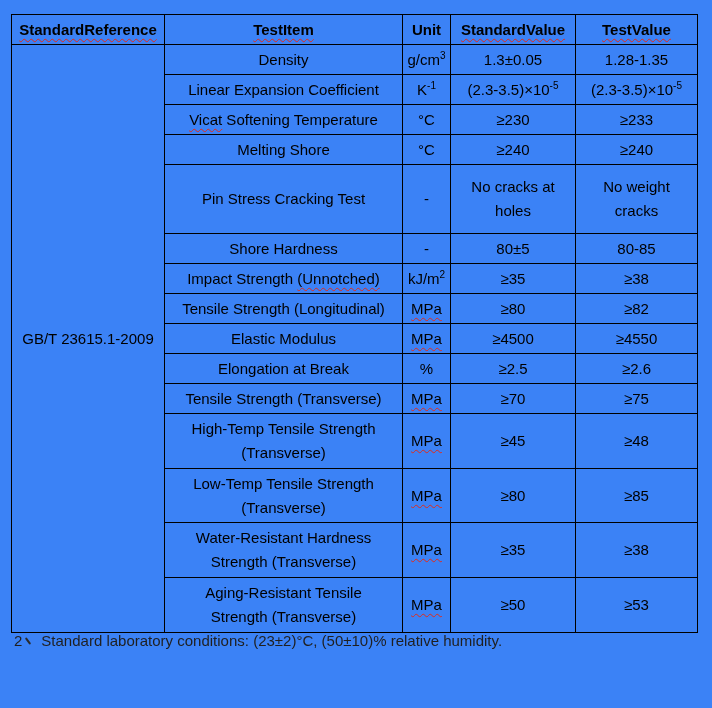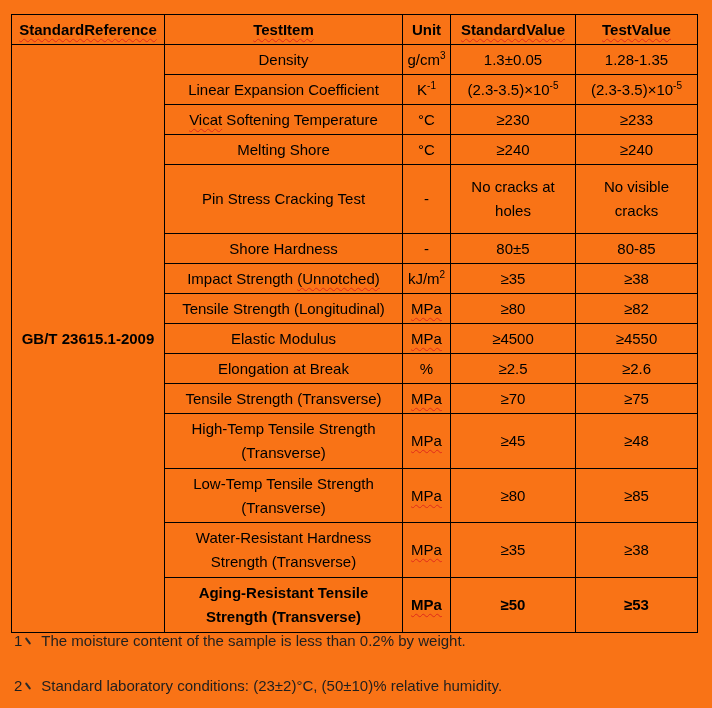--- a/index.html
+++ b/index.html
@@ -3,39 +3,39 @@
 <meta charset="utf-8">
 <style>
   * { box-sizing: border-box; }
   html, body { margin: 0; padding: 0; }
   body {
     width: 712px; height: 708px;
     background: #ffffff;
     color: #000000;
     font-family: "Liberation Sans", "DejaVu Sans", sans-serif;
   }
-  .page { position: relative; width: 712px; height: 708px; overflow: hidden; background: #f97316; }
+  .page { position: relative; width: 712px; height: 708px; overflow: hidden; background: #3b82f6; }
 
   table.spec-table {
     position: absolute; left: 11px; top: 14px;
     width: 686px;
     border-collapse: collapse;
     table-layout: fixed;
   }
   .spec-table th, .spec-table td {
     border: 1px solid #000000;
     text-align: center;
     vertical-align: middle;
     font-size: 15px;
     padding: 0 1px;
   }
   .spec-table thead tr { height: 30px; }
   .spec-table th { font-weight: 700; white-space: nowrap; overflow: hidden; }
   .spec-table td { line-height: 24px; }
-  .ref-cell { white-space: nowrap; font-weight: bold; }
+  .ref-cell { white-space: nowrap; }
   sup { font-size: 10px; line-height: 0; }
 
   
   .sq {
     text-decoration-line: underline;
     text-decoration-style: wavy;
     text-decoration-color: #e02b1a;
     text-decoration-thickness: 1px;
     text-underline-offset: 3px;
     text-decoration-skip-ink: none;
@@ -98,21 +98,21 @@
         <tr style="height: 30px;">
           <td><span>Melting Shore</span></td>
           <td><span>°C</span></td>
           <td><span>≥240</span></td>
           <td><span>≥240</span></td>
         </tr>
         <tr style="height: 69px;">
           <td><span>Pin Stress Cracking Test</span></td>
           <td><span>-</span></td>
           <td><span>No cracks at</span><br><span>holes</span></td>
-          <td><span>No visible</span><br><span>cracks</span></td>
+          <td><span>No weight</span><br><span>cracks</span></td>
         </tr>
         <tr style="height: 30px;">
           <td><span>Shore Hardness</span></td>
           <td><span>-</span></td>
           <td><span>80±5</span></td>
           <td><span>80-85</span></td>
         </tr>
         <tr style="height: 30px;">
           <td><span>Impact Strength </span><span class="sq">(Unnotched)</span></td>
           <td><span>kJ/m</span><sup>2</sup></td>
@@ -154,25 +154,24 @@
           <td><span class="sq">MPa</span></td>
           <td><span>≥80</span></td>
           <td><span>≥85</span></td>
         </tr>
         <tr style="height: 55px;">
           <td><span>Water-Resistant Hardness</span><br><span>Strength (Transverse)</span></td>
           <td><span class="sq">MPa</span></td>
           <td><span>≥35</span></td>
           <td><span>≥38</span></td>
         </tr>
-        <tr style="height: 55px; font-weight: bold;">
+        <tr style="height: 55px;">
           <td><span>Aging-Resistant Tensile</span><br><span>Strength (Transverse)</span></td>
           <td><span class="sq">MPa</span></td>
           <td><span>≥50</span></td>
           <td><span>≥53</span></td>
         </tr>
       </tbody>
   </table>
   <div class="notes" id="notes">
-      <div class="note"><span class="note-num">1</span><span class="cjk-comma"></span><span>The moisture content of the sample is less than 0.2% by weight.</span></div>
       <div class="note"><span class="note-num">2</span><span class="cjk-comma"></span><span>Standard laboratory conditions: (23±2)°C, (50±10)% relative humidity.</span></div>
     </div>
 </div>
 
 </body></html>

